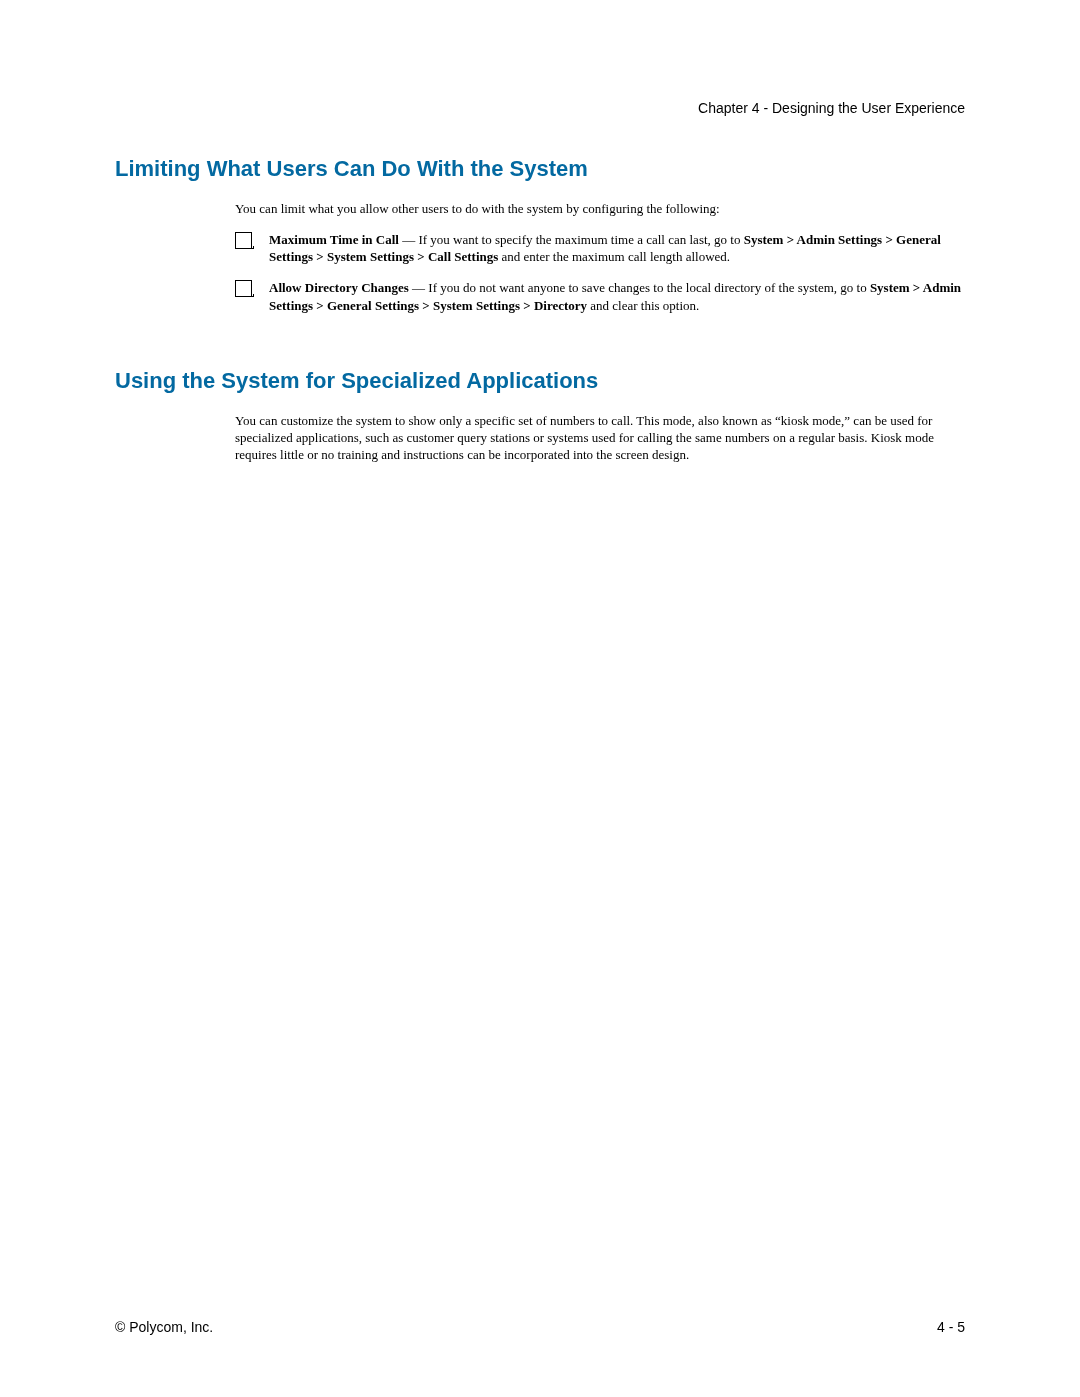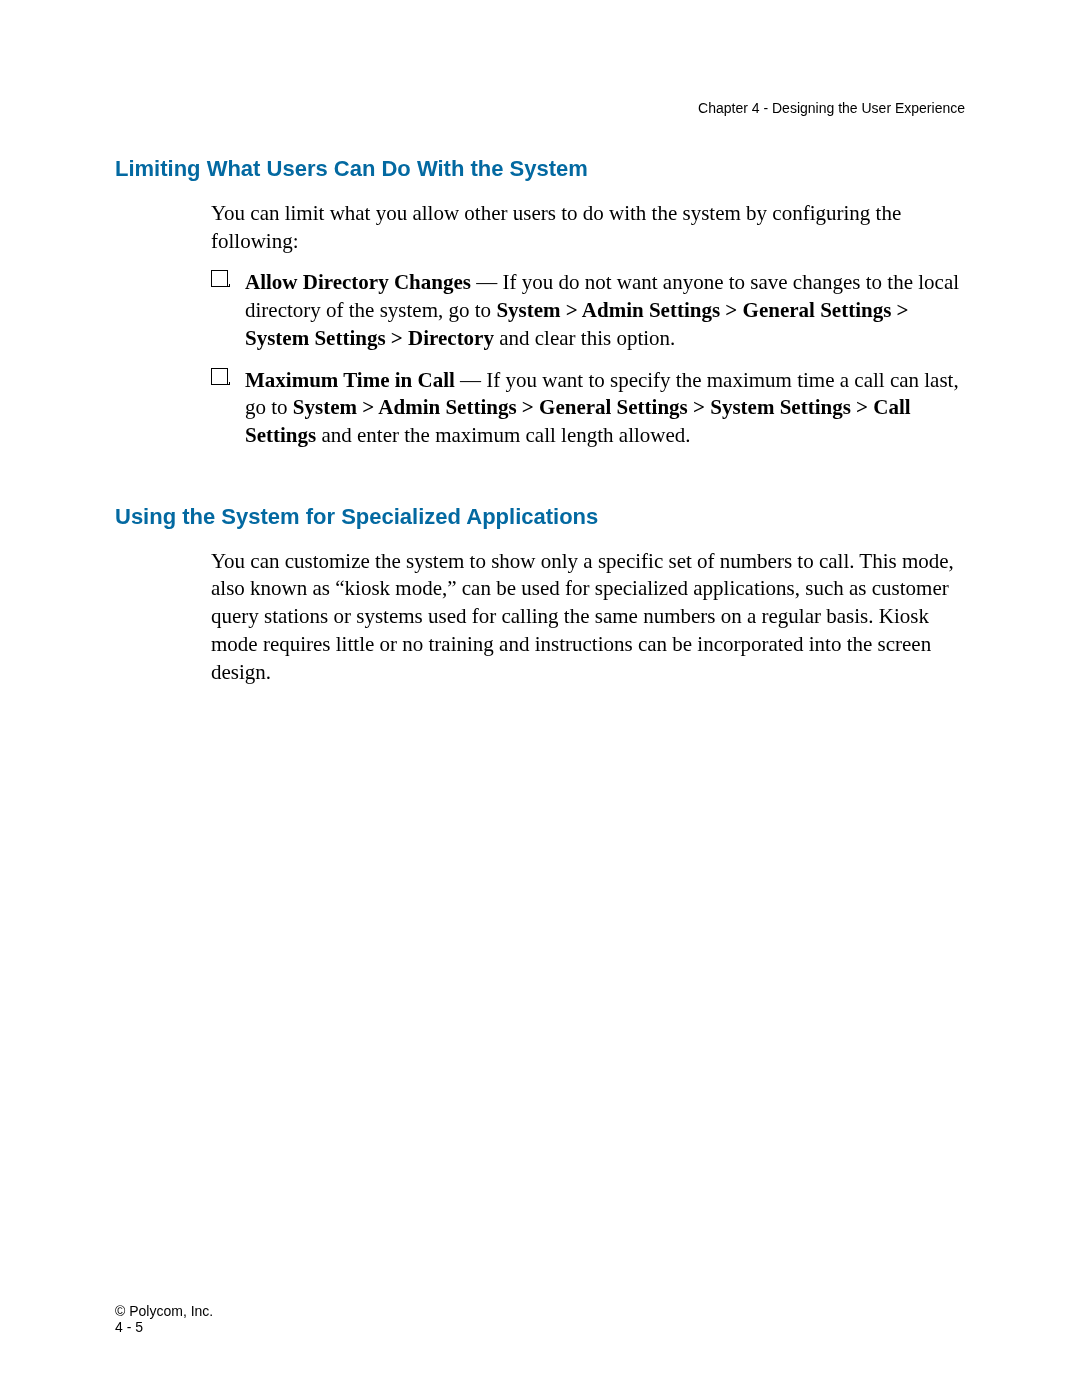--- a/index.html
+++ b/index.html
@@ -24,22 +24,22 @@
     margin-bottom: 40px;
   }
   h2.section-heading {
     font-family: Arial, Helvetica, sans-serif;
     font-weight: bold;
     color: #0369a1;
     font-size: 22px;
     margin: 0 0 18px 0;
   }
   .body-block {
-    margin-left: 96px;
-    font-size: 21px;
+    margin-left: 120px;
+    font-size: 13px;
     line-height: 1.32;
     color: #000;
   }
   .body-block p {
     margin: 0 0 14px 0;
   }
   ul.checklist {
     list-style: none;
     padding: 0;
     margin: 0 0 14px 0;
@@ -73,49 +73,48 @@
   .link {
     color: #0018a8;
     cursor: pointer;
   }
   .section-gap {
     height: 40px;
   }
   .footer {
     position: absolute;
     left: 115px;
-    right: 104px;
+    right: 115px;
     bottom: 62px;
     font-family: Arial, Helvetica, sans-serif;
     font-size: 14px;
     display: flex;
     justify-content: space-between;
-    flex-direction: column;
   }
 </style>
 </head>
 <body>
 
 <div class="page">
 
   <div class="chapter-header">Chapter 4 - Designing the User Experience</div>
 
   <h2 class="section-heading">Limiting What Users Can Do With the System</h2>
 
   <div class="body-block">
     <p>You can limit what you allow other users to do with the system by configuring the following:</p>
 
     <ul class="checklist">
       <li>
         <span class="checkbox-icon"></span>
-        <span class="bold">Allow Directory Changes</span><span> — </span><span>If you do not want anyone to save changes to the local directory of the system, go to </span><span class="bold">System &gt; Admin Settings &gt; General Settings &gt; System Settings &gt; Directory</span><span> and clear this option.</span>
+        <span class="bold">Maximum Time in Call</span><span> — </span><span>If you want to specify the maximum time a call can last, go to </span><span class="bold">System &gt; Admin Settings &gt; General Settings &gt; System Settings &gt; Call Settings</span><span> and enter the maximum call length allowed.</span>
       </li>
       <li>
         <span class="checkbox-icon"></span>
-        <span class="bold">Maximum Time in Call</span><span> — </span><span>If you want to specify the maximum time a call can last, go to </span><span class="bold">System &gt; Admin Settings &gt; General Settings &gt; System Settings &gt; Call Settings</span><span> and enter the maximum call length allowed.</span>
+        <span class="bold">Allow Directory Changes</span><span> — </span><span>If you do not want anyone to save changes to the local directory of the system, go to </span><span class="bold">System &gt; Admin Settings &gt; General Settings &gt; System Settings &gt; Directory</span><span> and clear this option.</span>
       </li>
     </ul>
   </div>
 
   <div class="section-gap"></div>
 
   <h2 class="section-heading">Using the System for Specialized Applications</h2>
 
   <div class="body-block">
     <p>You can customize the system to show only a specific set of numbers to call. This mode, also known as “kiosk mode,” can be used for specialized applications, such as customer query stations or systems used for calling the same numbers on a regular basis. Kiosk mode requires little or no training and instructions can be incorporated into the screen design.</p>

